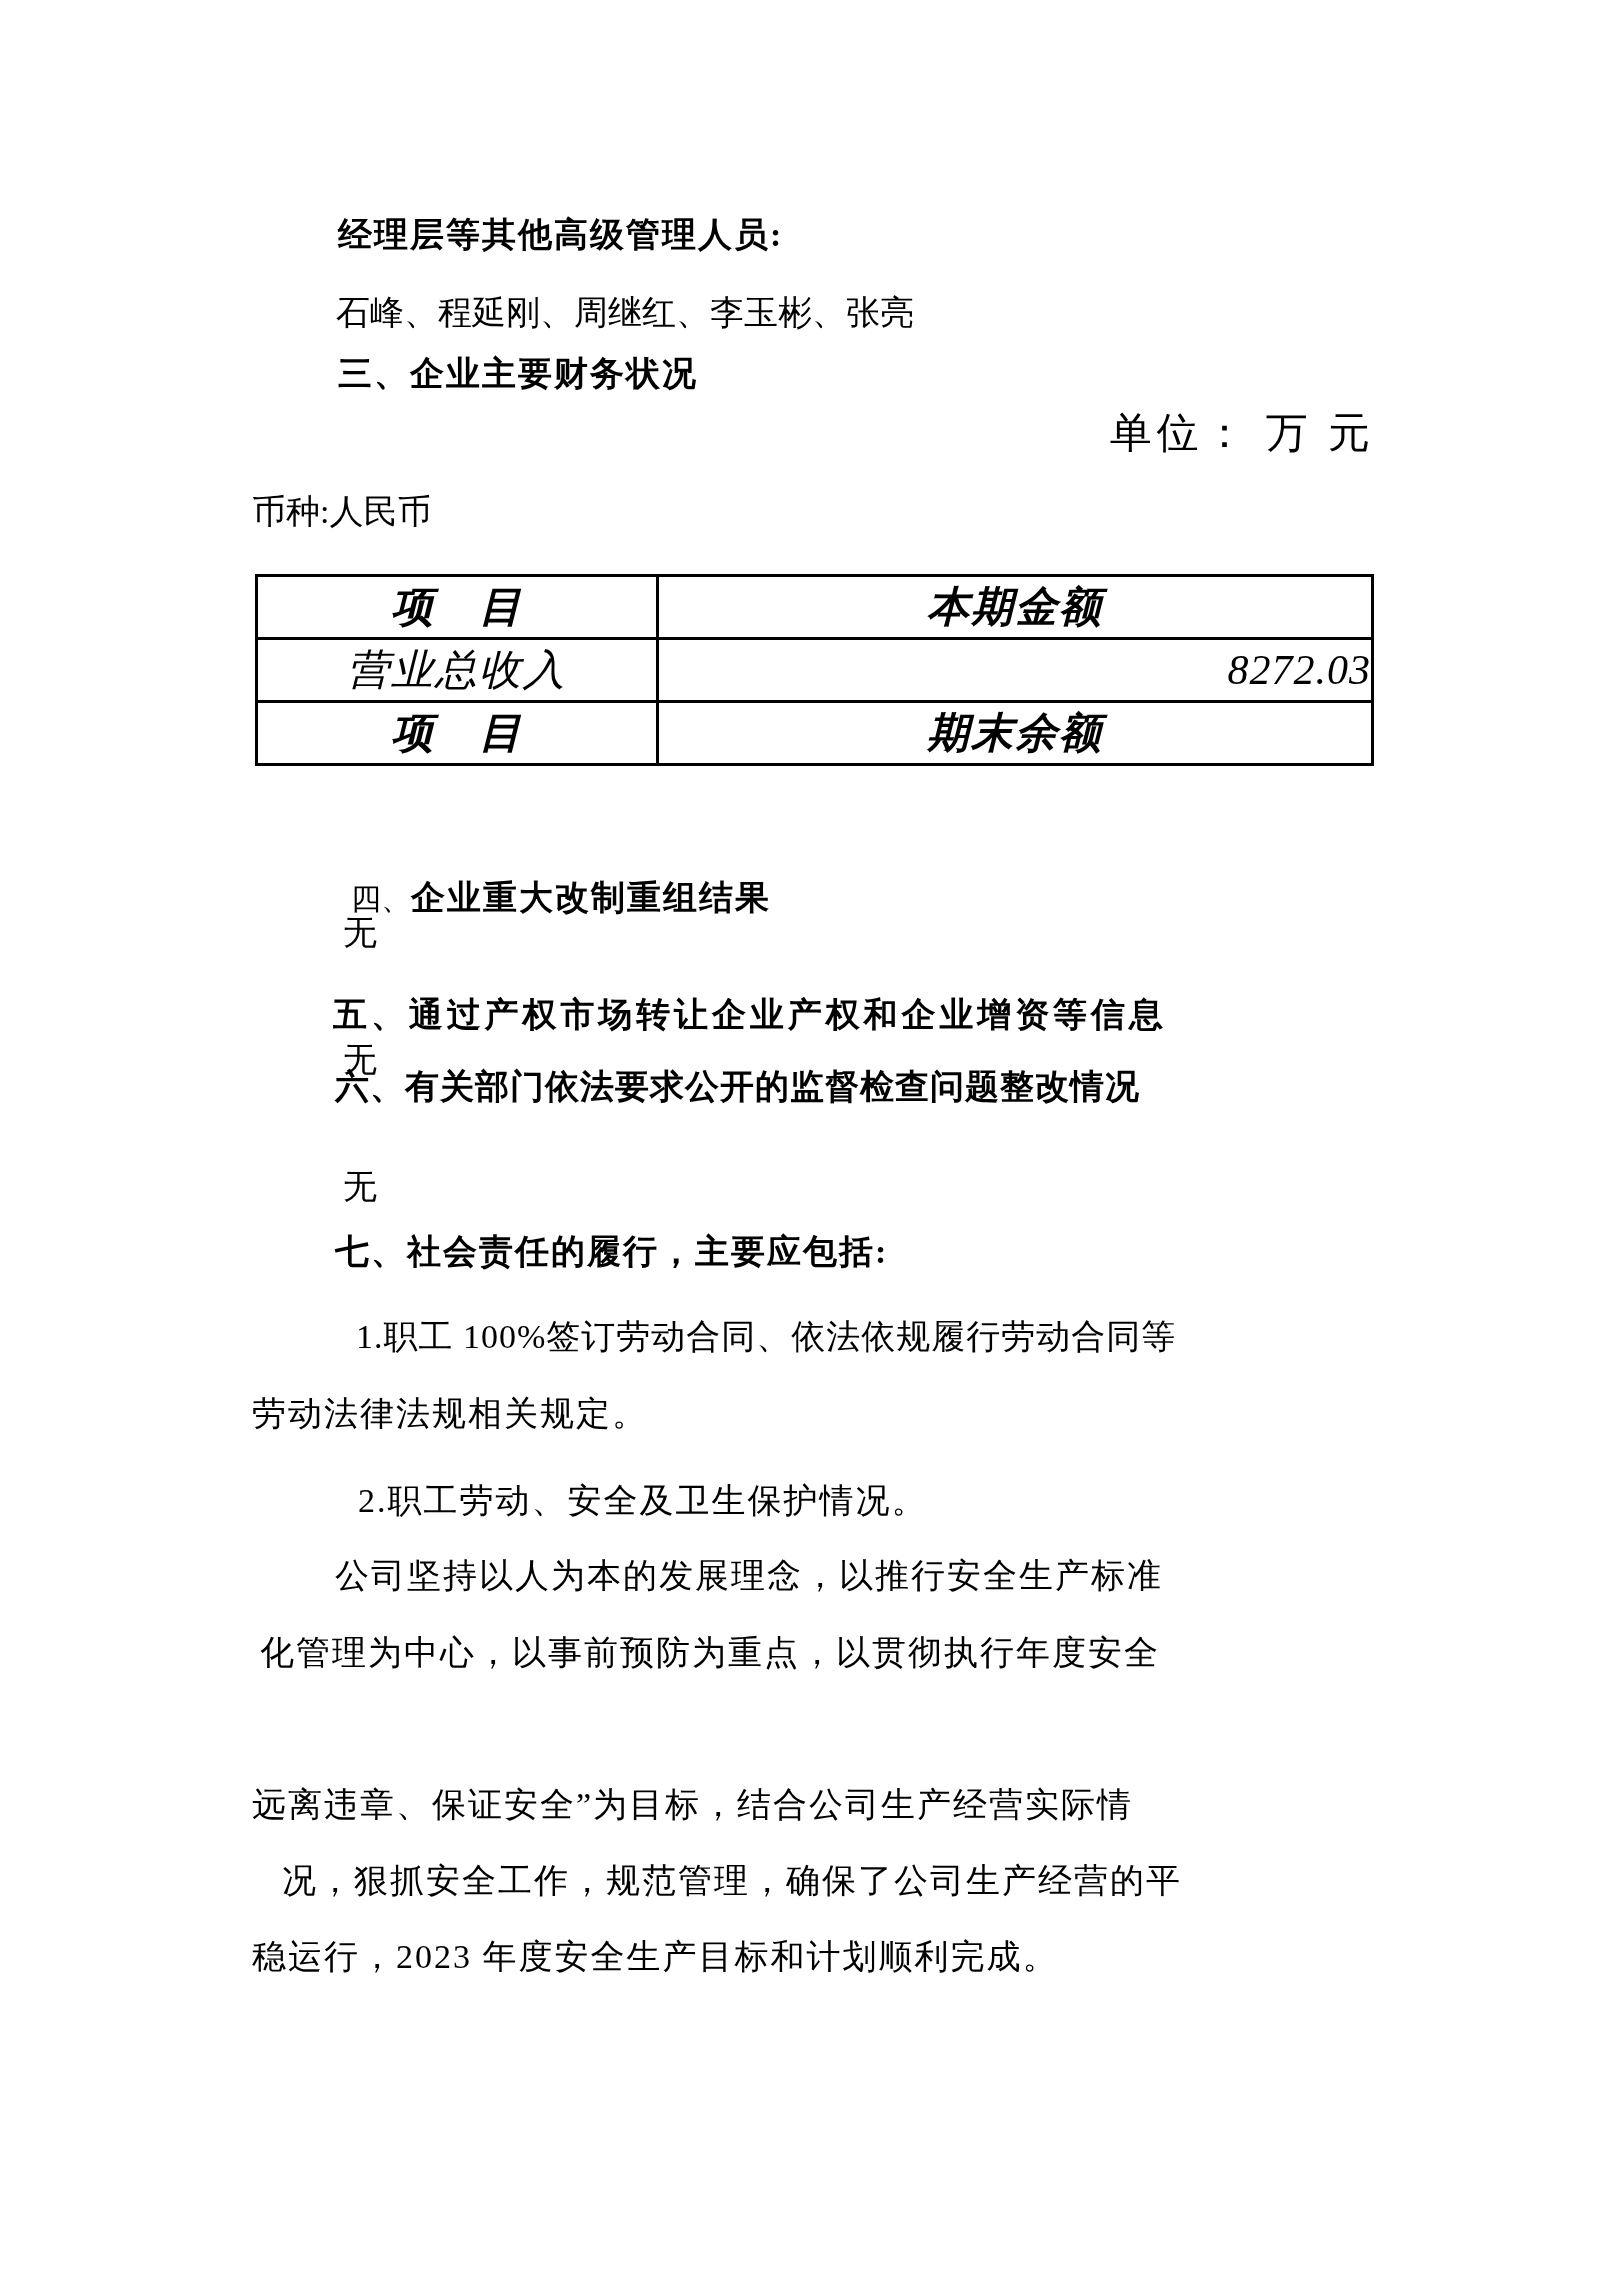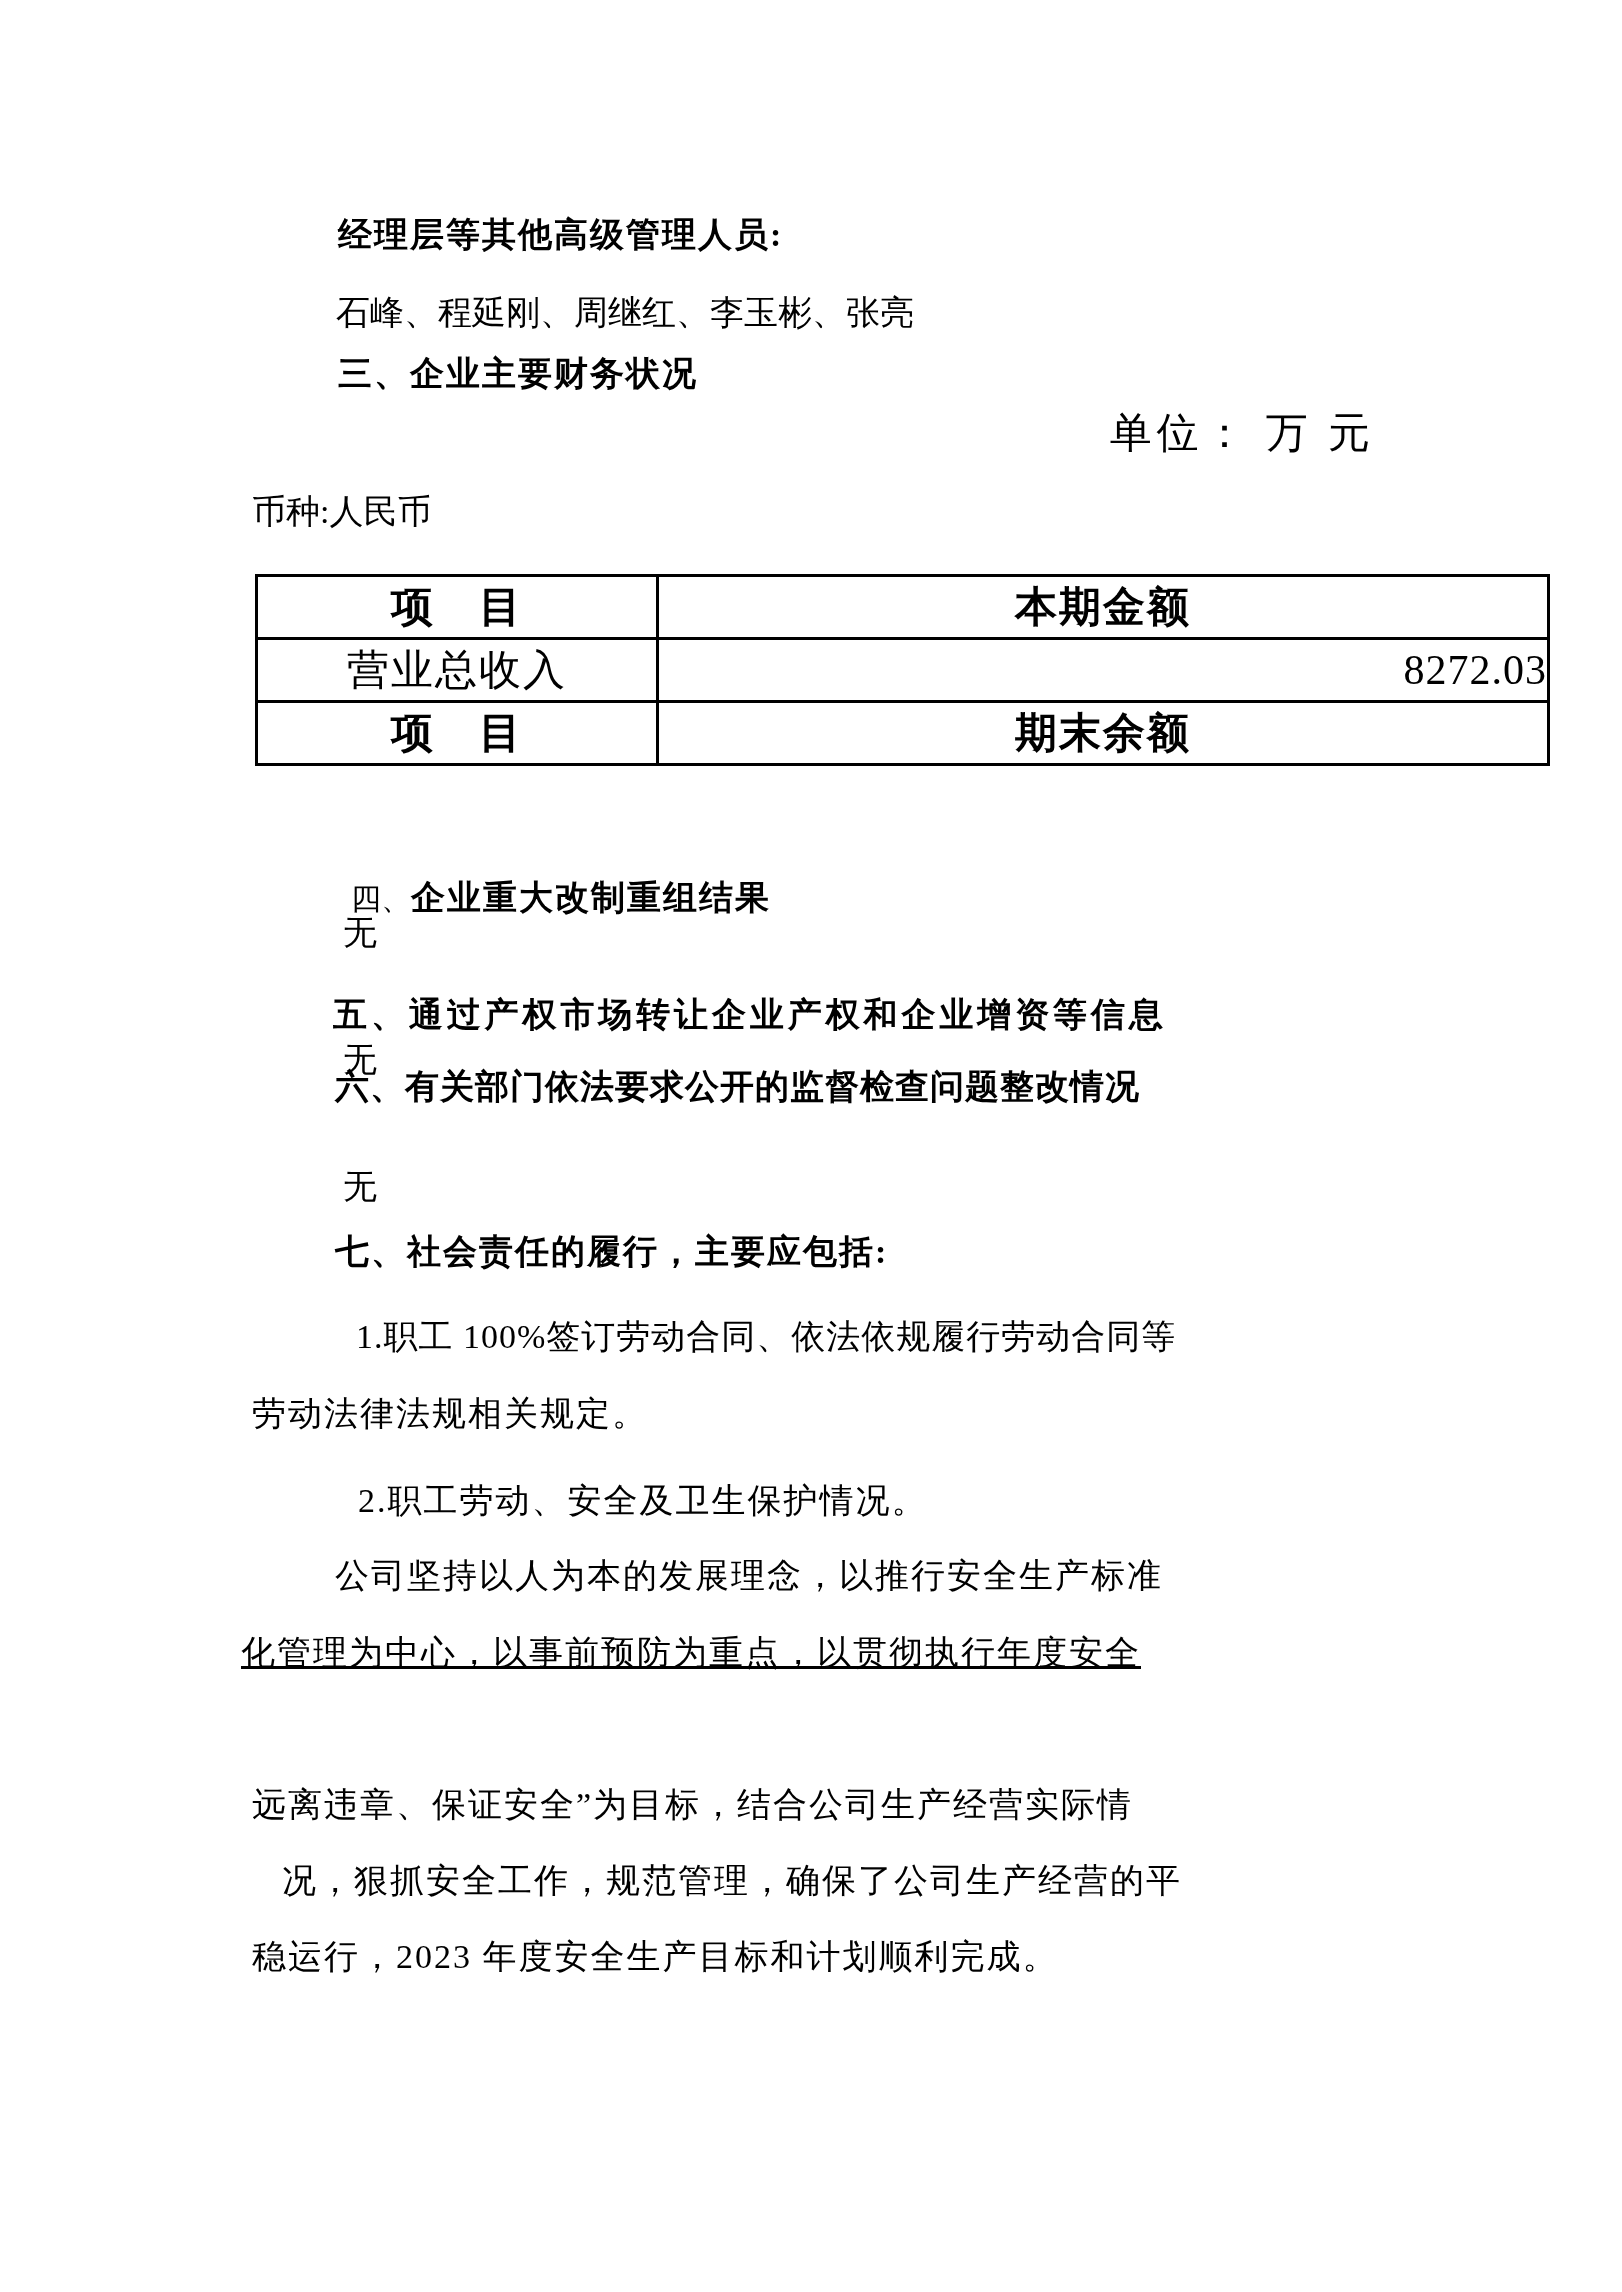--- a/index.html
+++ b/index.html
@@ -36,23 +36,24 @@
   }
   .unit-note {
     font-size: 42px;
     letter-spacing: 4.9px;
   }
   
   #fin-table {
     position: absolute;
     top: 574px;
     left: 255px;
-    width: 1295px;
+    width: 1119px;
     border-collapse: collapse;
     table-layout: fixed;
+    font-style: italic;
   }
   #fin-table td {
     border: 3.9px solid #000000;
     height: 60px;
     text-align: center;
     vertical-align: middle;
     font-size: 42px;
     letter-spacing: 2px;
     white-space: pre;
     padding: 0;
@@ -110,21 +111,21 @@
   <div class="line body-text bold" style="top:1233px; left:335px;">七、社会责任的履行，主要应包括:</div>
 
   <div class="line body-text" style="top:1318px; left:356px; letter-spacing:1px;">1.职工 100%签订劳动合同、依法依规履行劳动合同等</div>
 
   <div class="line body-text" style="top:1395px; left:252px;">劳动法律法规相关规定。</div>
 
   <div class="line body-text" style="top:1482px; left:358px;">2.职工劳动、安全及卫生保护情况。</div>
 
   <div class="line body-text" style="top:1557px; left:335px;">公司坚持以人为本的发展理念，以推行安全生产标准</div>
 
-  <div class="line body-text" style="top:1634px; left:241px;text-decoration:underline;">化管理为中心，以事前预防为重点，以贯彻执行年度安全</div>
+  <div class="line body-text" style="top:1634px; left:260px;">化管理为中心，以事前预防为重点，以贯彻执行年度安全</div>
 
 
   <div class="line body-text" style="top:1786px; left:252px;">远离违章、保证安全”为目标，结合公司生产经营实际情</div>
 
   <div class="line body-text" style="top:1862px; left:252px;margin-left:30px;">况，狠抓安全工作，规范管理，确保了公司生产经营的平</div>
 
   <div class="line body-text" style="top:1938px; left:252px;">稳运行，2023 年度安全生产目标和计划顺利完成。</div>
 
 </div>
 

